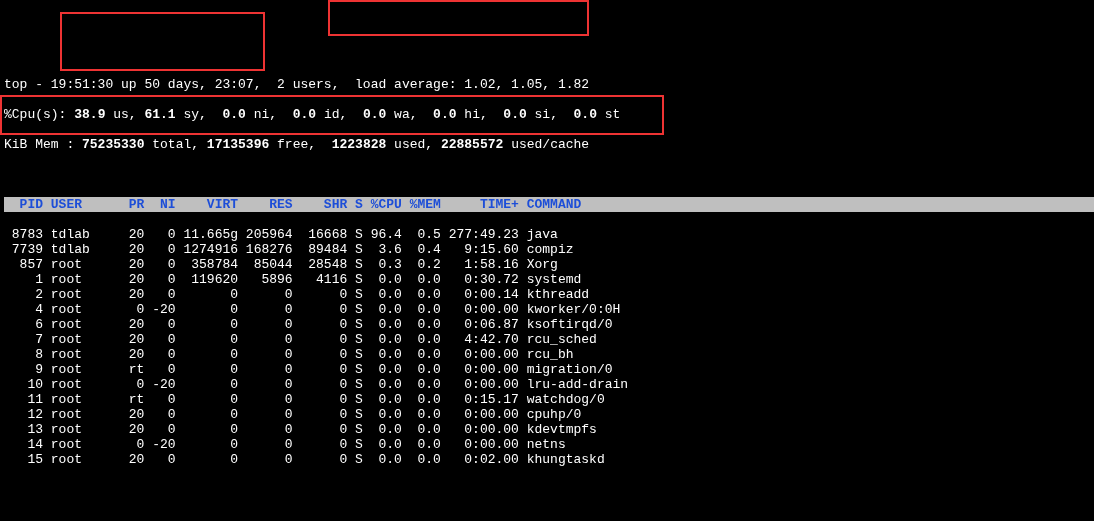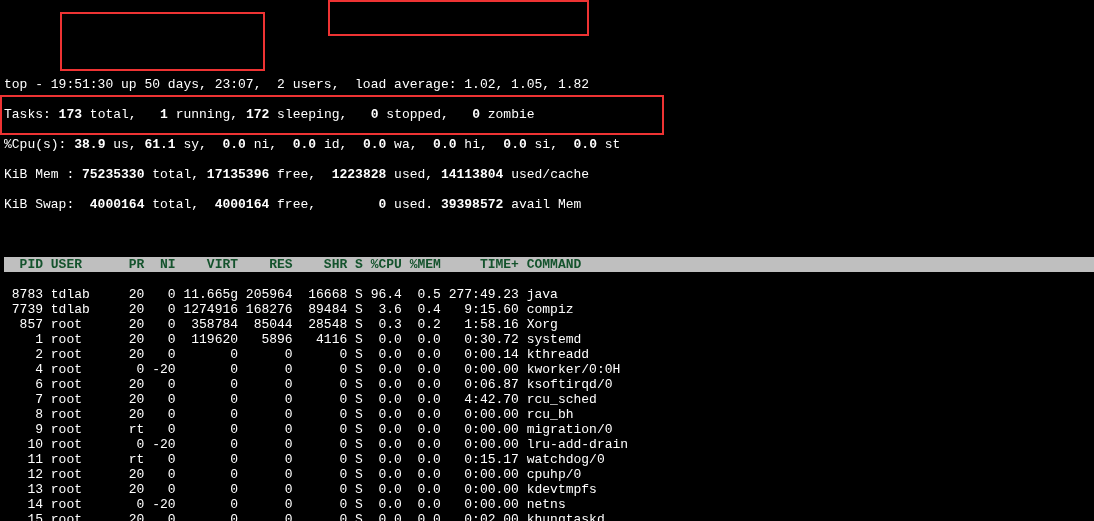--- a/index.html
+++ b/index.html
@@ -12,45 +12,43 @@
       padding: 0;
       white-space: pre;
       width: 1094px;
       height: 521px;
       overflow: hidden;
       position: relative;
     }
     .line { white-space: pre; }
     .header-row {
       background: #bfbfbf;
-      color: #14532d;
+      color: #1d4ed8;
       font-weight: bold;
     }
     .bold { font-weight: bold; }
     .redbox {
       position: absolute;
       border: 2px solid #e33;
       pointer-events: none;
     }
     .box1 { left: 328px; top: 0px; width: 257px; height: 32px; }
     .box2 { left: 60px; top: 12px; width: 201px; height: 55px; }
     .box3 { left: 0px; top: 95px; width: 660px; height: 36px; }
     #content { padding: 2px 0 0 4px; }
   </style>
 </head>
 <body>
 
 
 
 <div id="content">
 <div class="line"><span>top - 19:51:30 up 50 days, 23:07,  2 users,</span><span>  load average: 1.02, 1.05, 1.82</span></div>
-<div class="line"><span>Tasks:</span><span class="bold"> 173 </span><span>total,</span><span class="bold">   1 </span><span>running,</span><span class="bold"> 172 </span><span>sleeping,</span><span class="bold">   0 </span><span>stopped,</span><span class="bold">   0 </span><span>zombie</span></div>
 <div class="line"><span>%Cpu(s):</span><span class="bold"> 38.9 </span><span>us,</span><span class="bold"> 61.1 </span><span>sy,</span><span class="bold">  0.0 </span><span>ni,</span><span class="bold">  0.0 </span><span>id,</span><span class="bold">  0.0 </span><span>wa,</span><span class="bold">  0.0 </span><span>hi,</span><span class="bold">  0.0 </span><span>si,</span><span class="bold">  0.0 </span><span>st</span></div>
-<div class="line"><span>KiB Mem :</span><span class="bold"> 75235330 </span><span>total,</span><span class="bold"> 17135396 </span><span>free,</span><span class="bold">  1223828 </span><span>used,</span><span class="bold"> 14113804 </span><span>used/cache</span></div>
-<div class="line"><span>KiB Swap:</span><span class="bold">  4000164 </span><span>total,</span><span class="bold">  4000164 </span><span>free,</span><span class="bold">        0 </span><span>used.</span><span class="bold"> 39398572 </span><span>avail Mem</span></div>
+<div class="line"><span>KiB Mem :</span><span class="bold"> 75235330 </span><span>total,</span><span class="bold"> 17135396 </span><span>free,</span><span class="bold">  1223828 </span><span>used,</span><span class="bold"> 22885572 </span><span>used/cache</span></div>
 <div class="line"> </div>
 <div class="line header-row">  PID USER      PR  NI    VIRT    RES    SHR S %CPU %MEM     TIME+ COMMAND                                                                         </div>
 <div id="rows"><div class="line"> 8783 tdlab     20   0 11.665g 205964  16668 S 96.4  0.5 277:49.23 java</div><div class="line"> 7739 tdlab     20   0 1274916 168276  89484 S  3.6  0.4   9:15.60 compiz</div><div class="line">  857 root      20   0  358784  85044  28548 S  0.3  0.2   1:58.16 Xorg</div><div class="line">    1 root      20   0  119620   5896   4116 S  0.0  0.0   0:30.72 systemd</div><div class="line">    2 root      20   0       0      0      0 S  0.0  0.0   0:00.14 kthreadd</div><div class="line">    4 root       0 -20       0      0      0 S  0.0  0.0   0:00.00 kworker/0:0H</div><div class="line">    6 root      20   0       0      0      0 S  0.0  0.0   0:06.87 ksoftirqd/0</div><div class="line">    7 root      20   0       0      0      0 S  0.0  0.0   4:42.70 rcu_sched</div><div class="line">    8 root      20   0       0      0      0 S  0.0  0.0   0:00.00 rcu_bh</div><div class="line">    9 root      rt   0       0      0      0 S  0.0  0.0   0:00.00 migration/0</div><div class="line">   10 root       0 -20       0      0      0 S  0.0  0.0   0:00.00 lru-add-drain</div><div class="line">   11 root      rt   0       0      0      0 S  0.0  0.0   0:15.17 watchdog/0</div><div class="line">   12 root      20   0       0      0      0 S  0.0  0.0   0:00.00 cpuhp/0</div><div class="line">   13 root      20   0       0      0      0 S  0.0  0.0   0:00.00 kdevtmpfs</div><div class="line">   14 root       0 -20       0      0      0 S  0.0  0.0   0:00.00 netns</div><div class="line">   15 root      20   0       0      0      0 S  0.0  0.0   0:02.00 khungtaskd</div></div>
 </div>
 
 <div class="redbox box1"></div>
 <div class="redbox box2"></div>
 <div class="redbox box3"></div>
 
 

